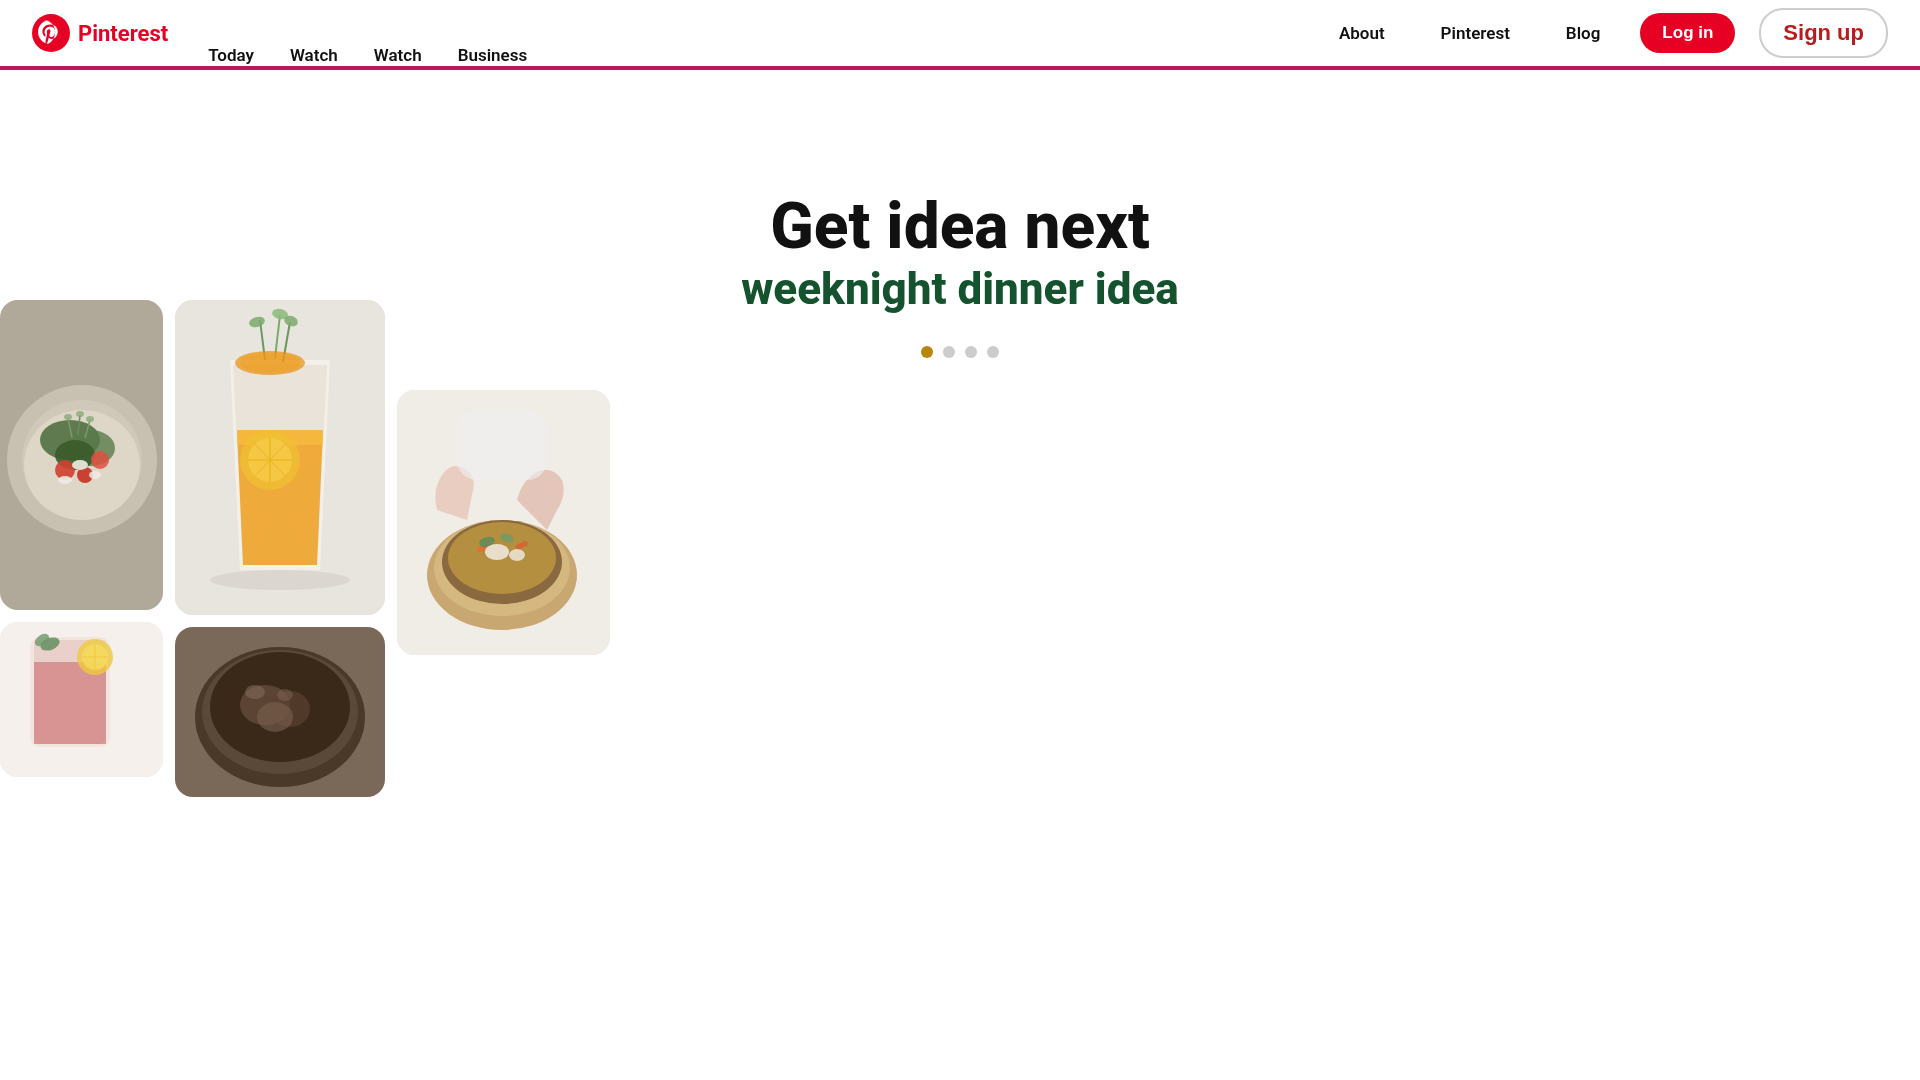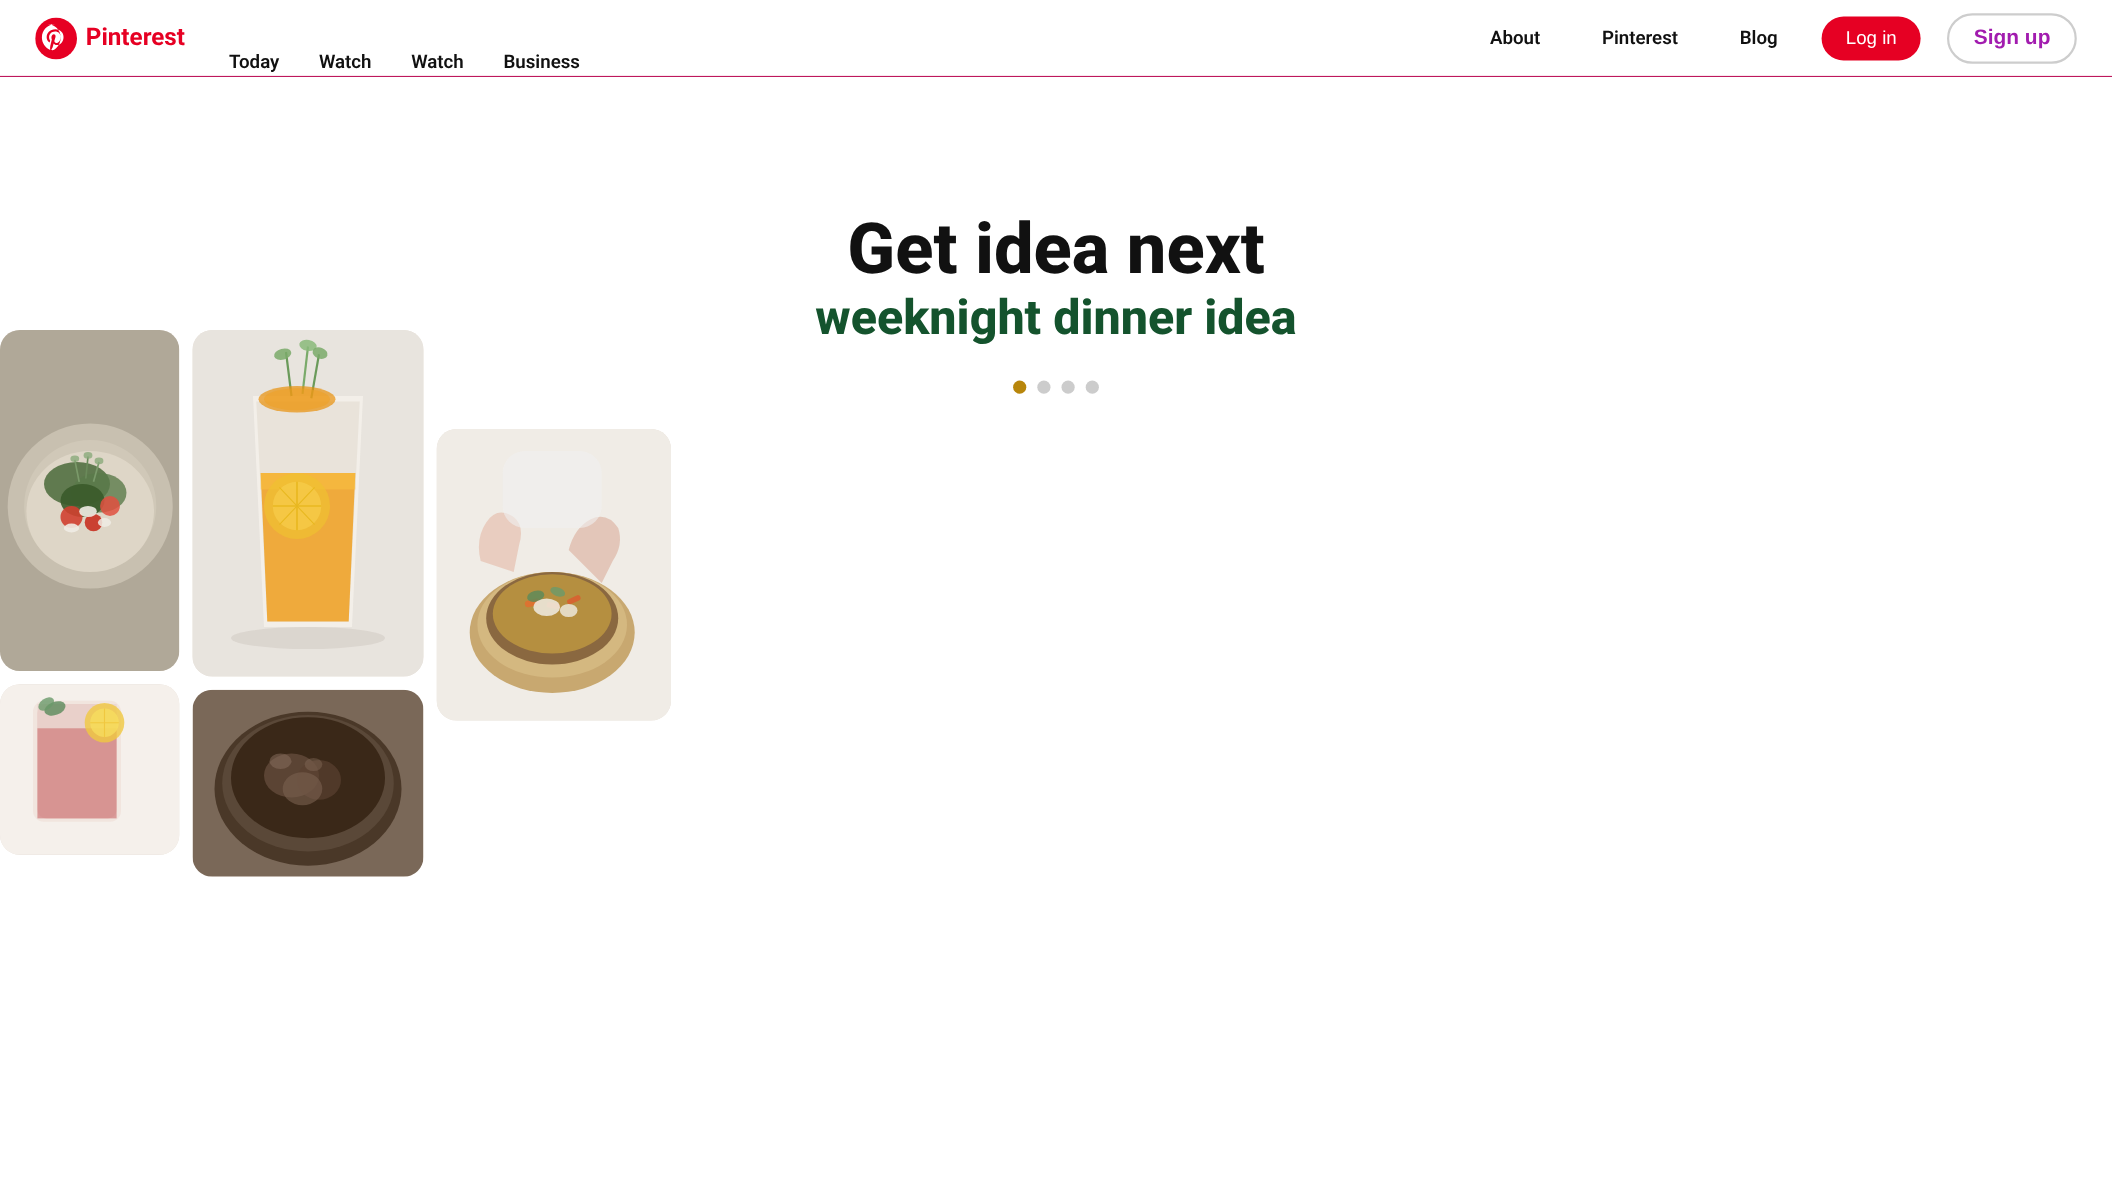--- a/index.html
+++ b/index.html
@@ -5,21 +5,21 @@
     * { margin: 0; padding: 0; box-sizing: border-box; }
     body { font-family: -apple-system, BlinkMacSystemFont, 'Segoe UI', Roboto, sans-serif; background: #fff; overflow-x: hidden; width: 1920px; height: 1080px; }
 
     
     nav {
       display: flex;
       align-items: center;
       padding: 17px 32px;
       height: 70px;
       background: #fff;
-      border-bottom: 1px solid #be185d;
+      border-bottom: 4px solid #be185d;
       position: fixed;
       top: 0; left: 0; right: 0;
       z-index: 100;
     }
     .nav-logo {
       display: flex;
       align-items: center;
       gap: 8px;
       text-decoration: none;
       margin-right: 24px;
@@ -65,30 +65,30 @@
       text-decoration: none;
     }
 
     .btn-login {
       background: #e60023;
       color: #fff;
       border: none;
       border-radius: 24px;
       padding: 10px 22px;
       font-size: 17px;
-      font-weight: 400;
+      font-weight: 700;
       cursor: pointer;
     }
     .btn-signup {
       background: #fff;
-      color: #a21caf;
+      color: #b91c1c;
       border: 2px solid #cdcdcd;
       border-radius: 24px;
       padding: 10px 22px;
-      font-size: 19px;
+      font-size: 22px;
       font-weight: 700;
       cursor: pointer;
     }
 
     
     .hero {
       margin-top: 70px;
       display: flex;
       flex-direction: column;
       align-items: center;

